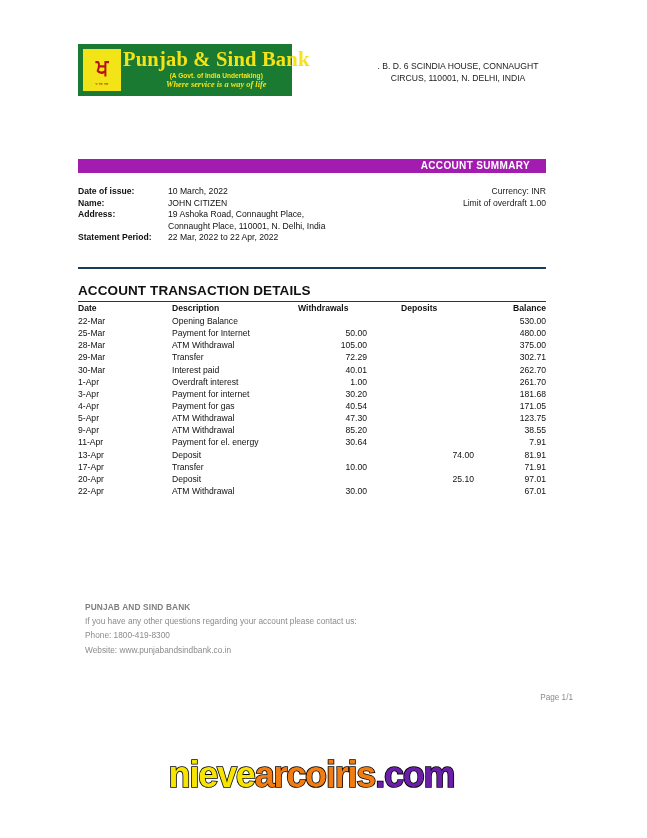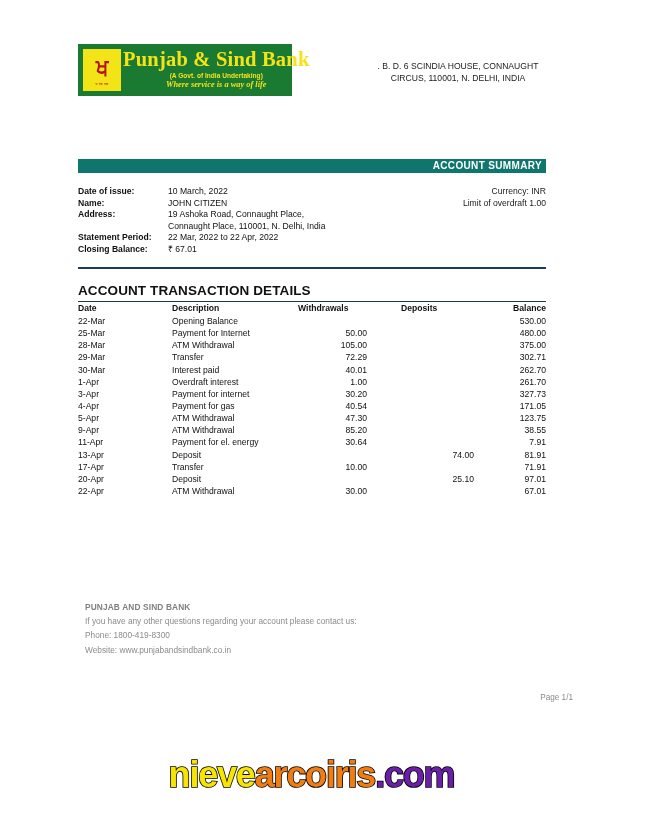--- a/index.html
+++ b/index.html
@@ -110,28 +110,28 @@
     color: #1a1a1a;
   }
 
   
   .summary-banner {
     position: absolute;
     left: 78px;
     top: 159px;
     width: 468px;
     height: 14px;
-    background: #0f766e;
+    background: #a21caf;
     color: #ffffff;
     font-size: 10px;
     font-weight: bold;
     letter-spacing: .35px;
     text-align: right;
     line-height: 14px;
-    padding-right: 4px;
+    padding-right: 16px;
     box-sizing: border-box;
   }
   .summary {
     position: absolute;
     left: 78px;
     top: 186px;
     width: 468px;
     font-size: 8.6px;
     line-height: 11.6px;
   }
@@ -304,24 +304,20 @@
         <div class="slabel">Address:</div>
         <div class="svalue">19 Ashoka Road, Connaught Place,</div>
       </div>
       <div class="srow">
         <div class="slabel"></div>
         <div class="svalue">Connaught Place, 110001, N. Delhi, India</div>
       </div>
       <div class="srow">
         <div class="slabel">Statement Period:</div>
         <div class="svalue">22 Mar, 2022 to 22 Apr, 2022</div>
-      </div>
-      <div class="srow">
-        <div class="slabel">Closing Balance:</div>
-        <div class="svalue">₹ 67.01</div>
       </div>
 
       <div class="summary-right">
         <div>Currency: INR</div>
         <div>Limit of overdraft 1.00</div>
       </div>
     </div>
   </div>
   <div class="summary-rule"></div>
 
@@ -379,21 +375,21 @@
           <td class="c-desc">Overdraft interest</td>
           <td class="c-wd">1.00</td>
           <td class="c-dep"></td>
           <td class="c-bal">261.70</td>
         </tr>
         <tr>
           <td class="c-date">3-Apr</td>
           <td class="c-desc">Payment for internet</td>
           <td class="c-wd">30.20</td>
           <td class="c-dep"></td>
-          <td class="c-bal">327.73</td>
+          <td class="c-bal">181.68</td>
         </tr>
         <tr>
           <td class="c-date">4-Apr</td>
           <td class="c-desc">Payment for gas</td>
           <td class="c-wd">40.54</td>
           <td class="c-dep"></td>
           <td class="c-bal">171.05</td>
         </tr>
         <tr>
           <td class="c-date">5-Apr</td>

